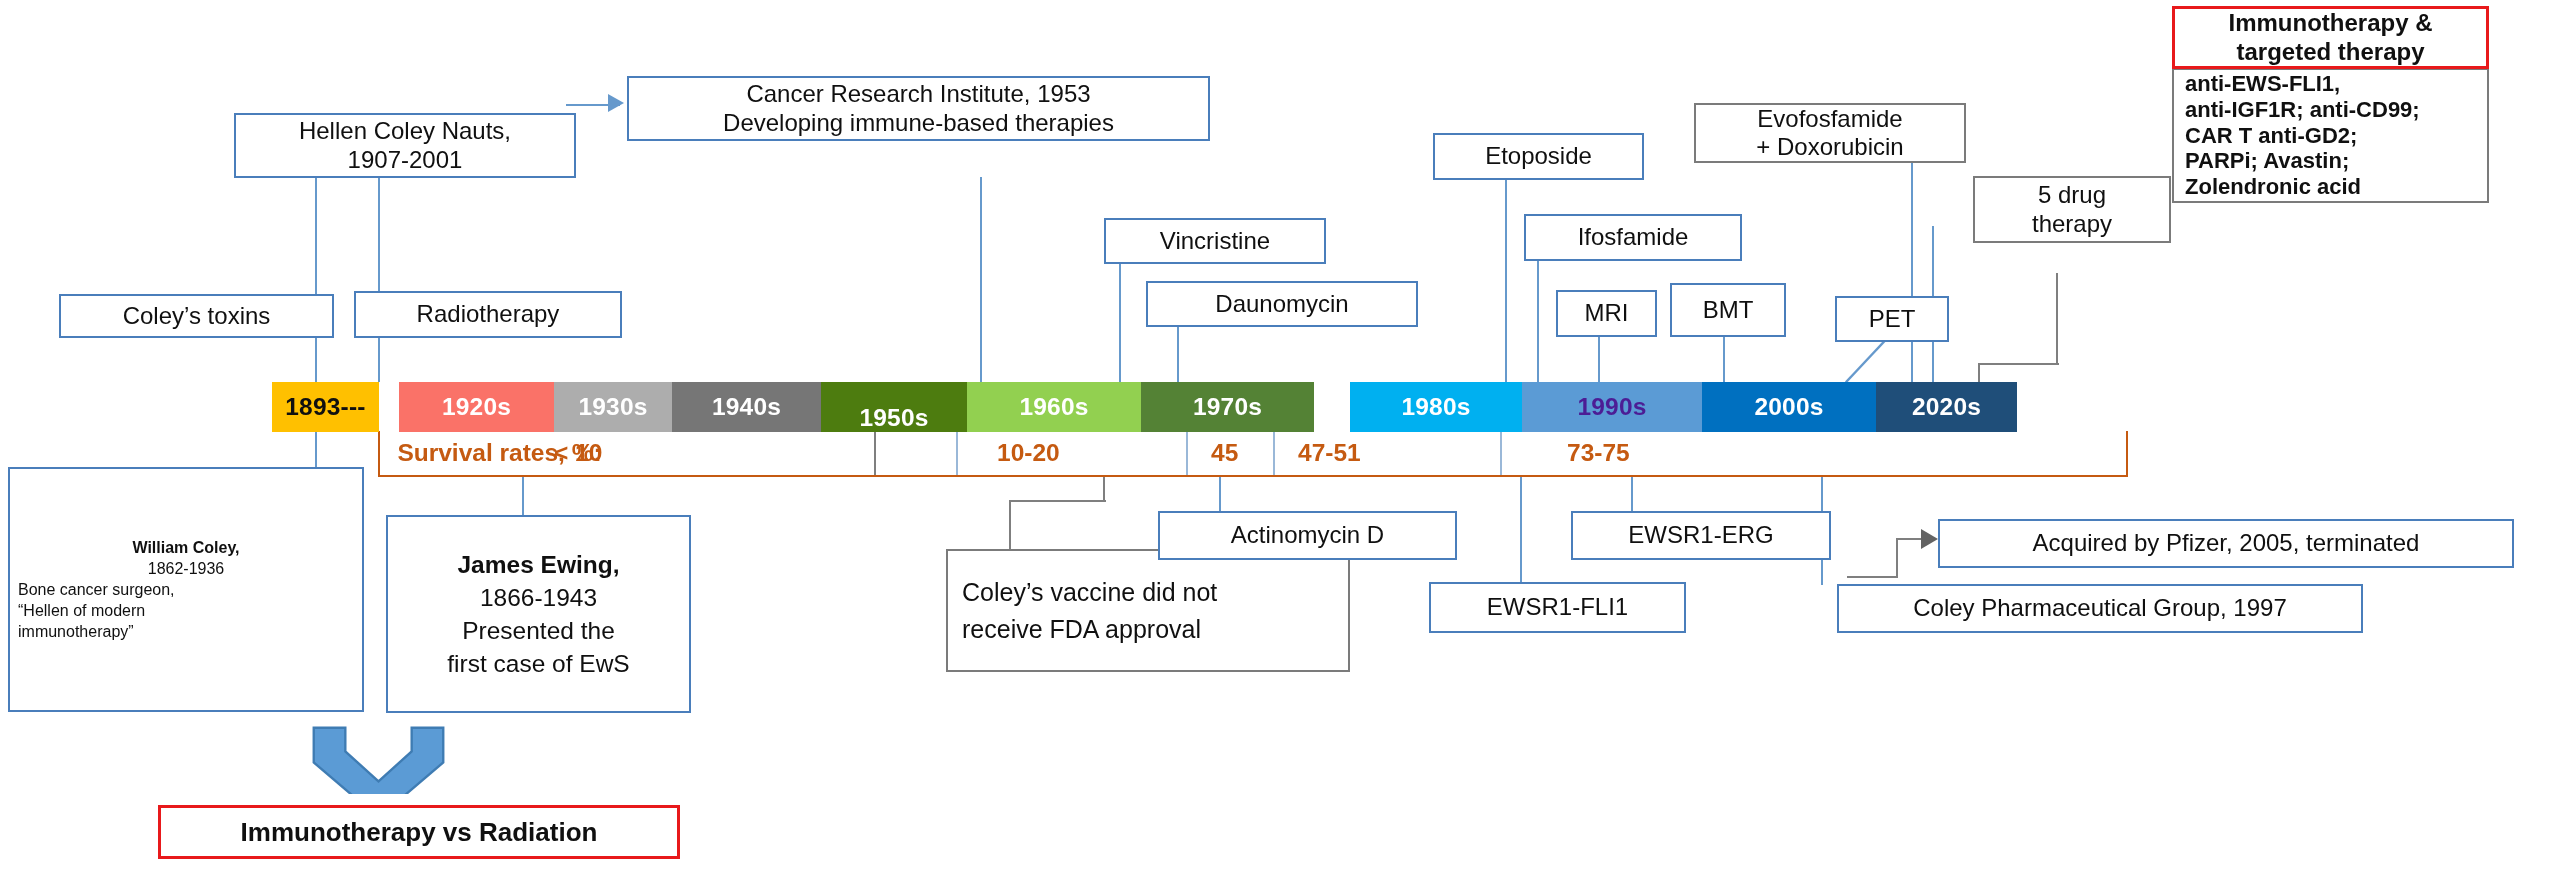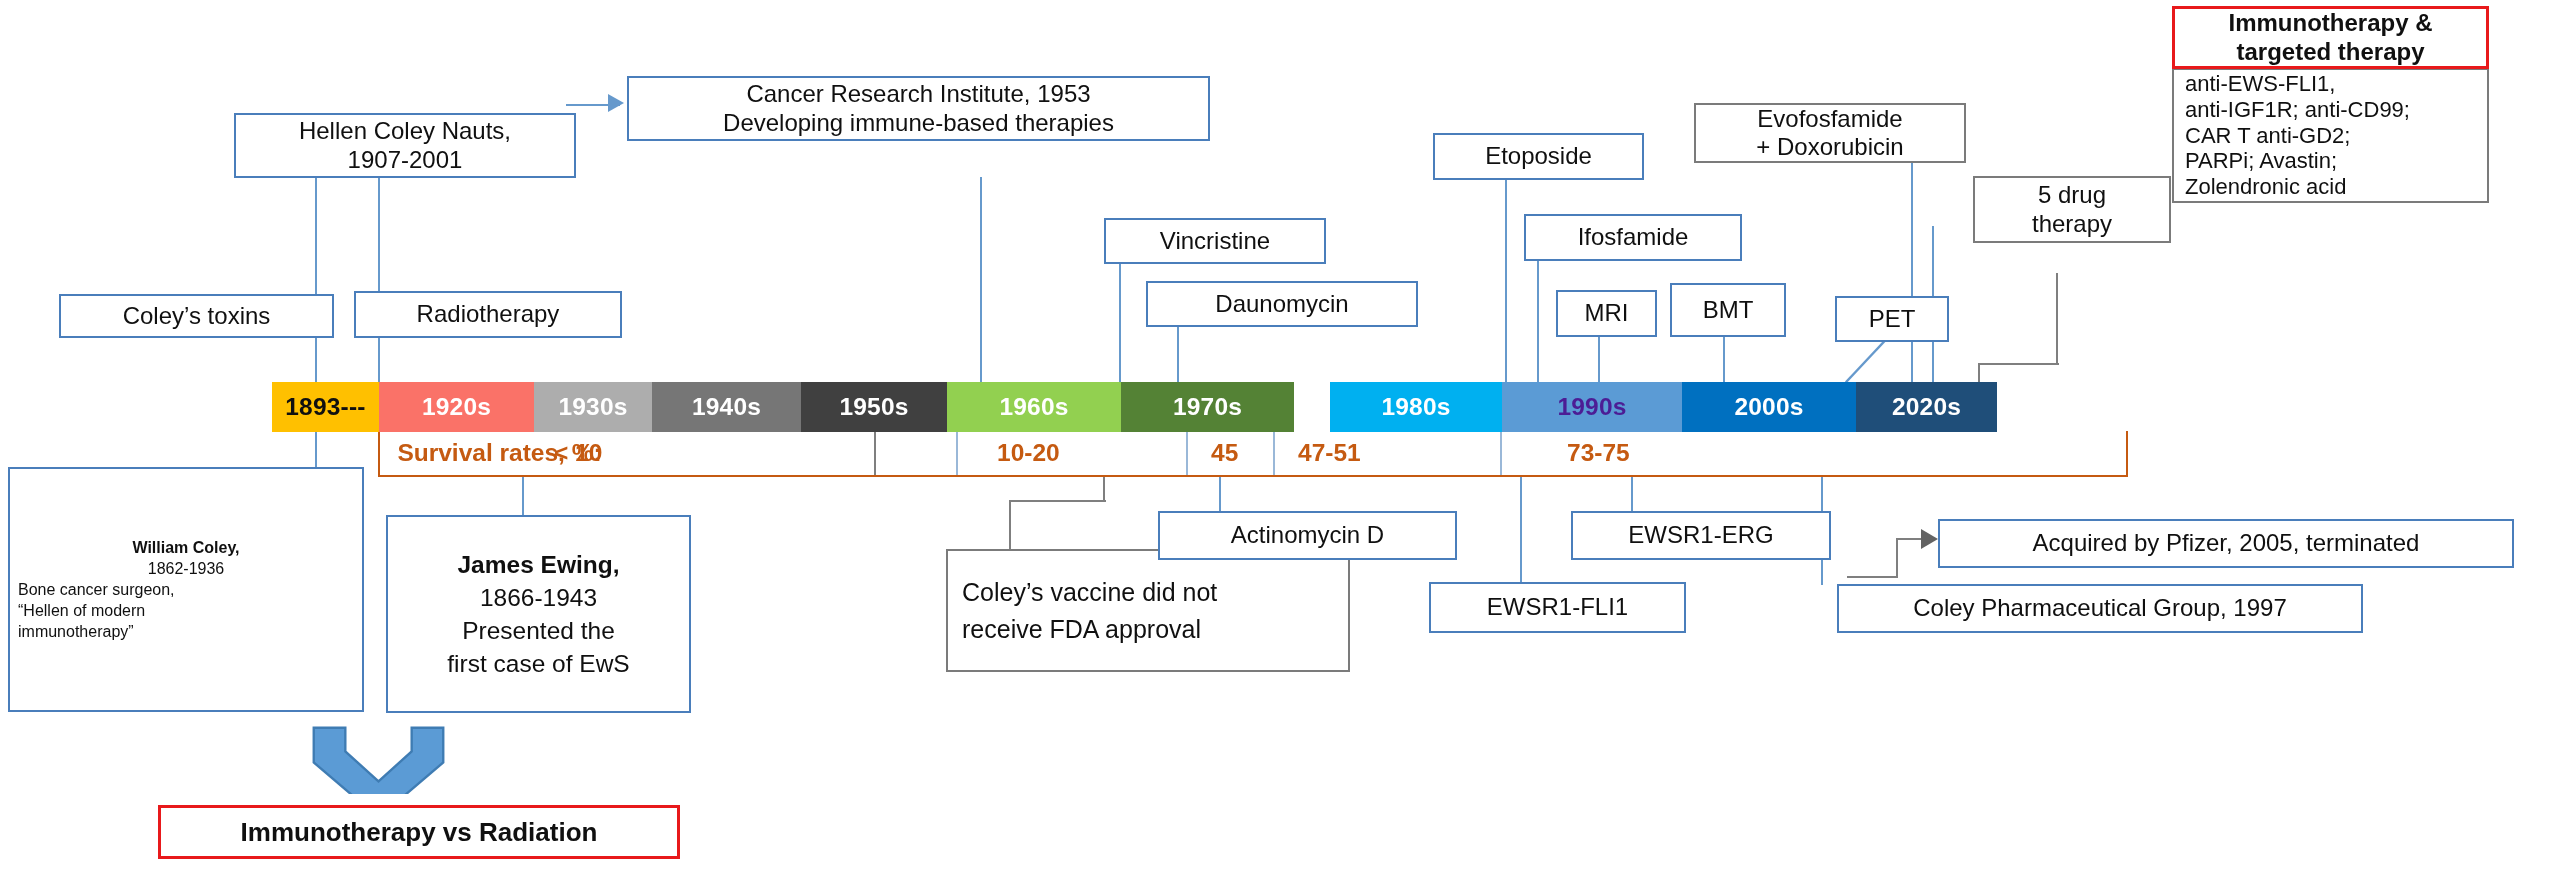--- a/index.html
+++ b/index.html
@@ -28,21 +28,21 @@
     justify-content:center;
     text-align:center;
     line-height:1.18;
     font-size:24px;
     color:#101010;
     padding:3.2px 8px;
     z-index:6;
   }
   .box.gray{ border-color:#7b7b7b; }
   .box.red{ border:3.2px solid #e8191b; font-weight:bold; }
-  .box.left{ align-items:flex-start; text-align:right; }
+  .box.left{ align-items:flex-start; text-align:right;font-weight:bold; }
   .box .ln{display:block;white-space:nowrap;}
 
   
   .line{
     position:absolute;
     background:#6699cc;
     z-index:2;
   }
   .line.v{ width:2.4px; }
   .line.h{ height:2.4px; }
@@ -240,30 +240,30 @@
     <span class="ln">anti-IGF1R; anti-CD99;</span>
     <span class="ln">CAR T anti-GD2;</span>
     <span class="ln">PARPi; Avastin;</span>
     <span class="ln">Zolendronic acid</span>
   </div>
 
   <div id="timeline">
       <div class="seg" style="width: 107px; background: rgb(255, 192, 0); color: rgb(16, 16, 16);">
         <span>1893---</span>
       </div>
-      <div class="seg" style="width: 155px; background: rgb(250, 114, 104); color: rgb(255, 255, 255);">
+      <div class="seg" style="width: 155px; background: rgb(250, 114, 104); color: rgb(255, 255, 255); margin-left: 20px;">
         <span>1920s</span>
       </div>
       <div class="seg" style="width: 118px; background: rgb(173, 173, 173); color: rgb(255, 255, 255);">
         <span>1930s</span>
       </div>
       <div class="seg" style="width: 149px; background: rgb(118, 118, 118); color: rgb(255, 255, 255);">
         <span>1940s</span>
       </div>
-      <div class="seg" style="width: 146px; background: #404040; color: rgb(255, 255, 255);">
+      <div class="seg" style="width: 146px; background: #4d7c0f; color: rgb(255, 255, 255); align-items: flex-end;">
         <span>1950s</span>
       </div>
       <div class="seg" style="width: 174px; background: rgb(146, 208, 80); color: rgb(255, 255, 255);">
         <span>1960s</span>
       </div>
       <div class="seg" style="width: 173px; background: rgb(84, 130, 53); color: rgb(255, 255, 255);">
         <span>1970s</span>
       </div>
       <div class="seg" style="width: 172px; background: rgb(0, 176, 240); color: rgb(255, 255, 255); margin-left: 36px;">
         <span>1980s</span>

